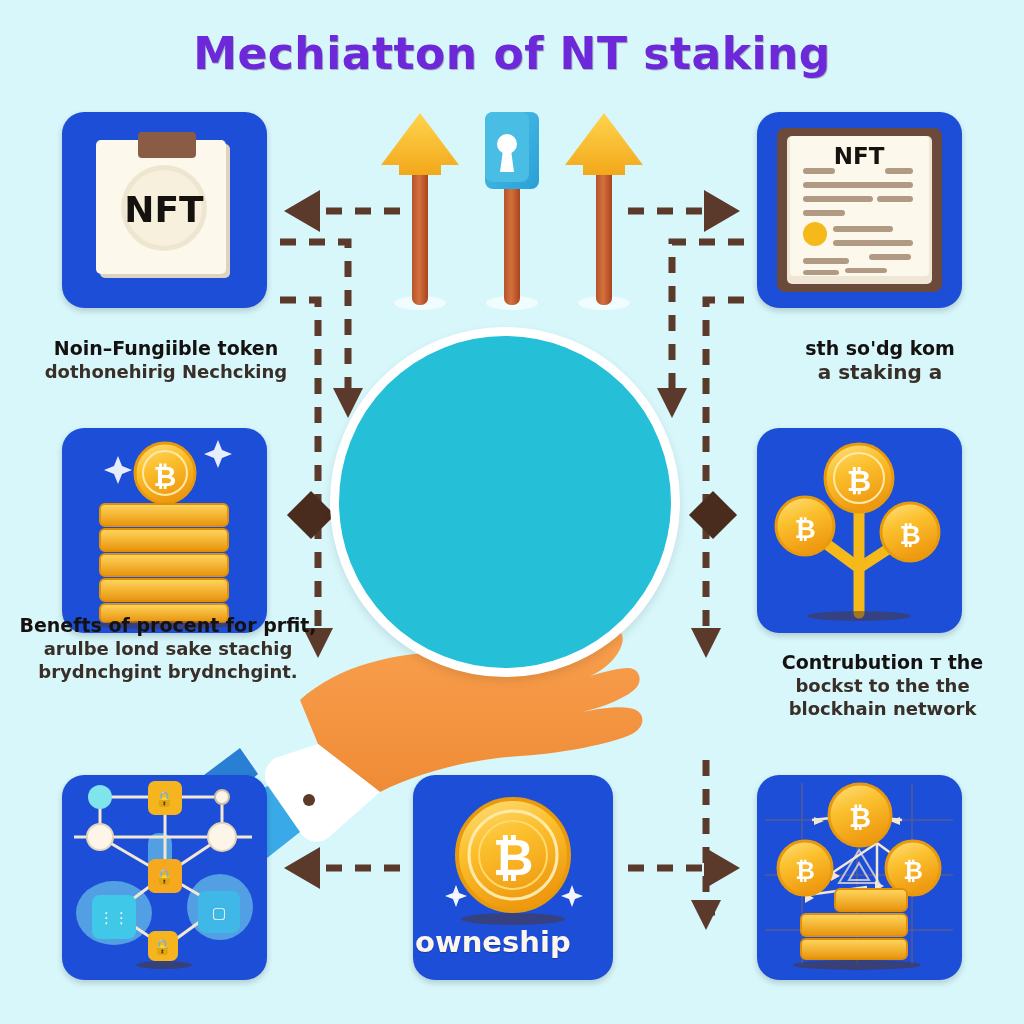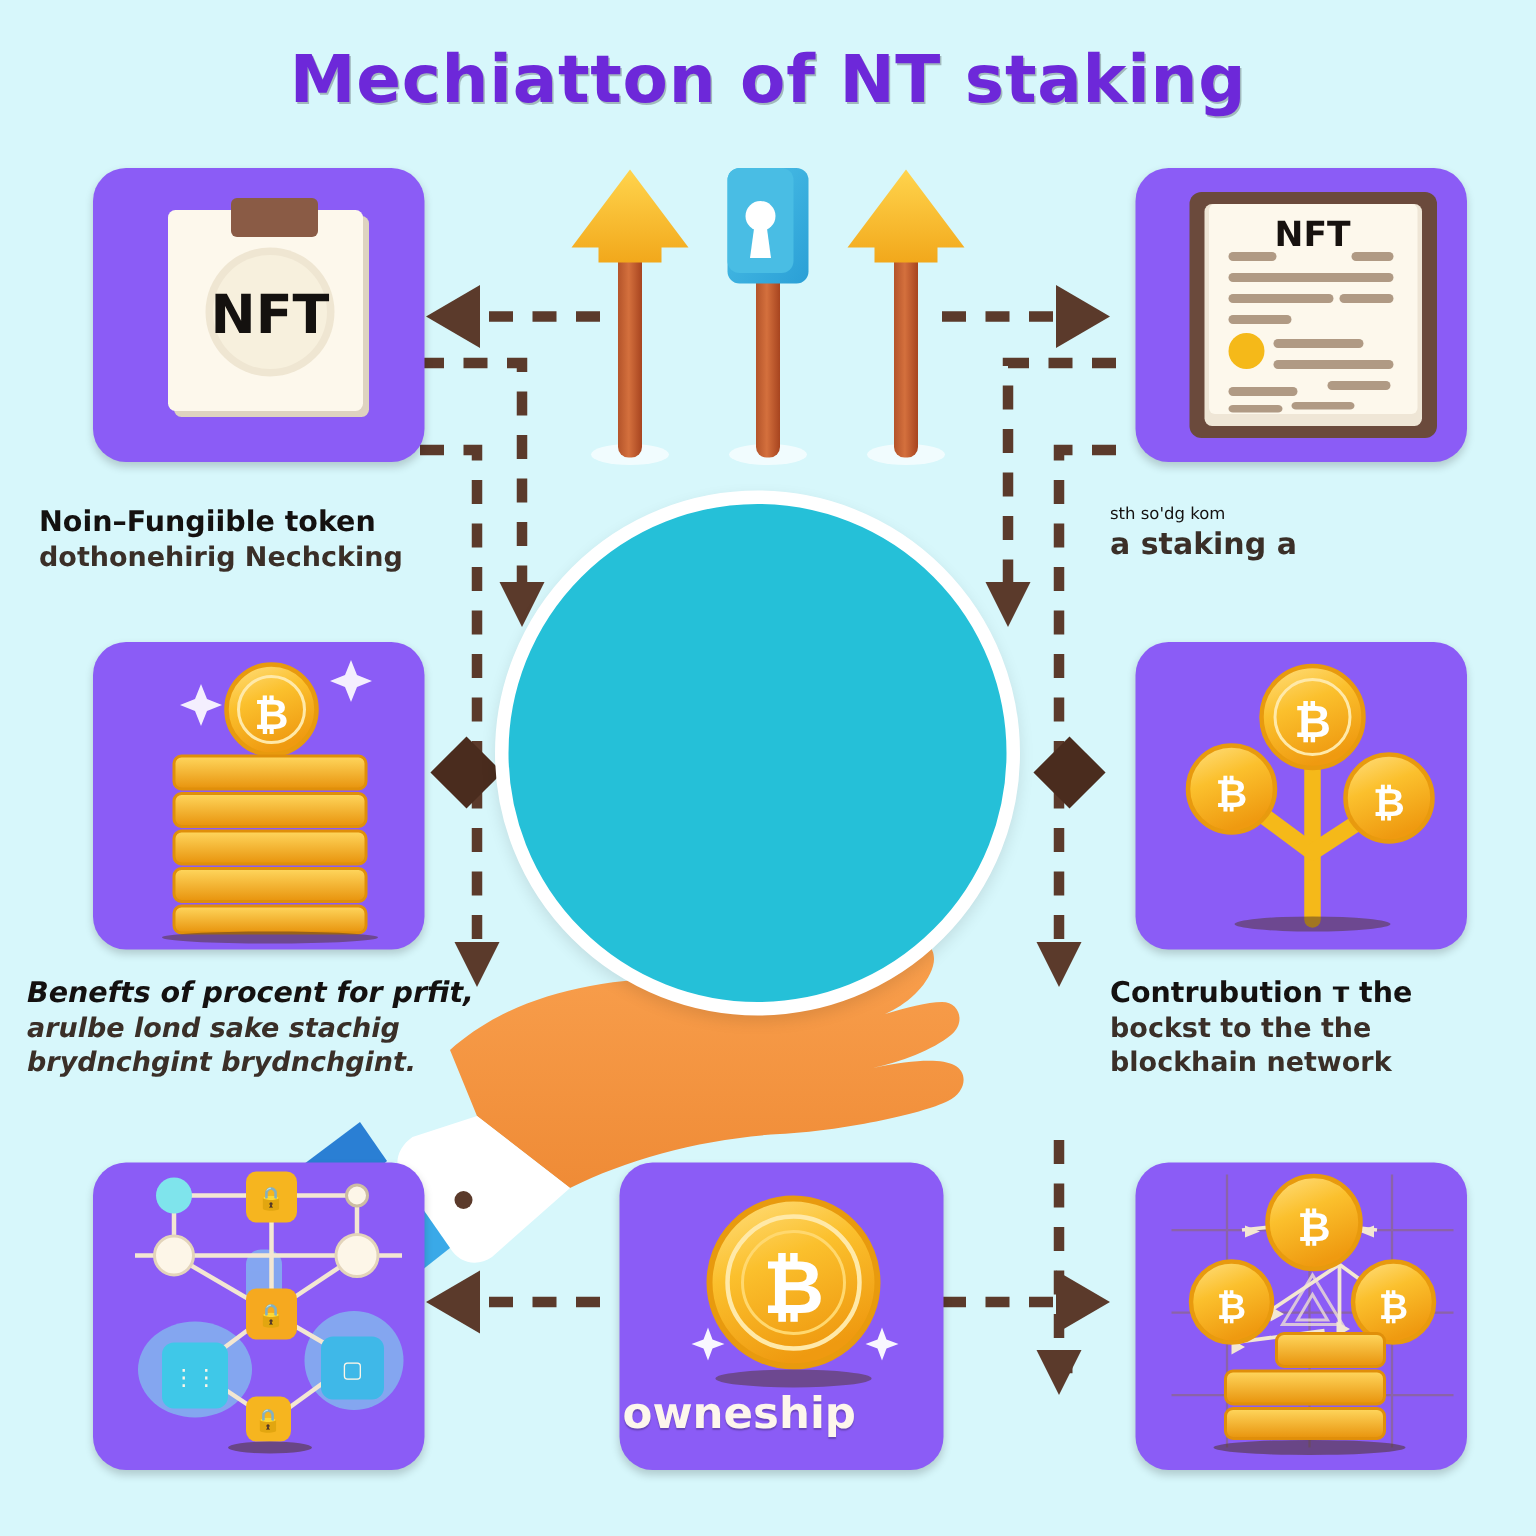--- a/index.html
+++ b/index.html
@@ -16,36 +16,35 @@
     position:absolute;left:0;top:28px;width:1024px;text-align:center;
     font-family:"DejaVu Sans", sans-serif;
     font-weight:bold;font-size:44px;letter-spacing:.5px;
     color:#6d28d9;
     text-shadow:1px 1px 0 rgba(0,0,0,.25);
   }
 
   
   .card{
     position:absolute;
-    background:#8b5cf6;
+    background:#1d4ed8;
     border-radius:22px;
     box-shadow:0 3px 6px rgba(0,0,0,.18);
     overflow:hidden;
-    padding-left:16px;
   }
 
   
   .cap{
-    position:absolute;text-align:left;color:#1e1a17;
+    position:absolute;text-align:center;color:#1e1a17;
     font-family:"DejaVu Sans", sans-serif;
     line-height:1.28;
   }
   .cap .l1{font-weight:bold;font-size:19px;display:block;color:#141110;}
   .cap .l2,.cap .l3{font-size:18px;display:block;color:#3a2f28;font-weight:bold;}
-  .cap.small .l1{font-size:11px;font-weight:normal;}
+  .cap.small .l1{font-size:19px;font-weight:bold;}
   .cap.small .l2{font-size:20px;}
 
   
   .ring{
     position:absolute;left:330px;top:327px;width:350px;height:350px;
     border-radius:50%;
     background:#25c0d8;
     border:9px solid #ffffff;
     box-sizing:border-box;
     box-shadow:0 4px 10px rgba(0,0,0,.10);
@@ -367,21 +366,21 @@
   <div class="cap" style="left:26px;top:336px;width:280px;">
     <span class="l1">Noin–Fungiible token</span>
     <span class="l2">dothonehirig Nechcking</span>
   </div>
 
   <div class="cap small" style="left:740px;top:336px;width:280px;">
     <span class="l1">sth so'dg kom</span>
     <span class="l2">a staking a</span>
   </div>
 
-  <div class="cap" style="left:18px;top:650px;width:300px;font-style:italic;">
+  <div class="cap" style="left:18px;top:613px;width:300px;">
     <span class="l1">Benefts of procent for prfit,</span>
     <span class="l2">arulbe lond sake stachig</span>
     <span class="l3">brydnchgint brydnchgint.</span>
   </div>
 
   <div class="cap" style="left:740px;top:650px;width:285px;">
     <span class="l1">Contrubution т the</span>
     <span class="l2">bockst to the the</span>
     <span class="l3">blockhain network</span>
   </div>

